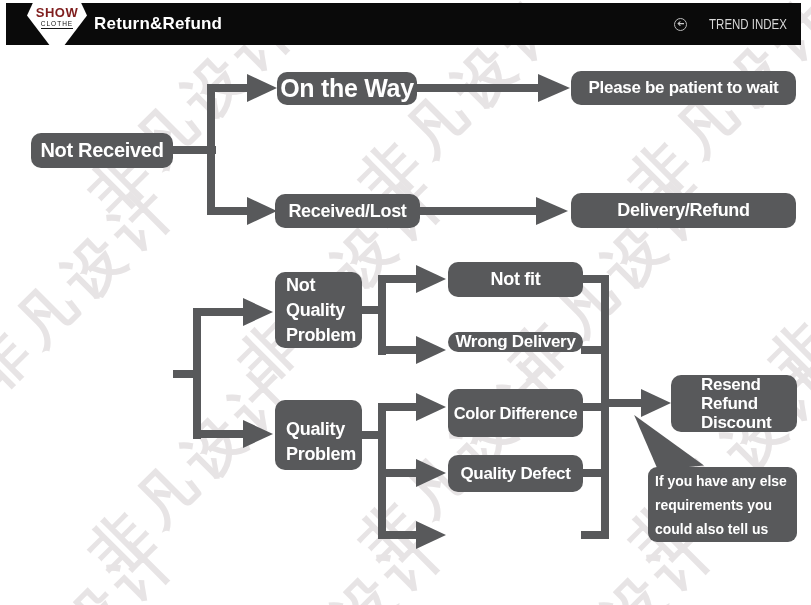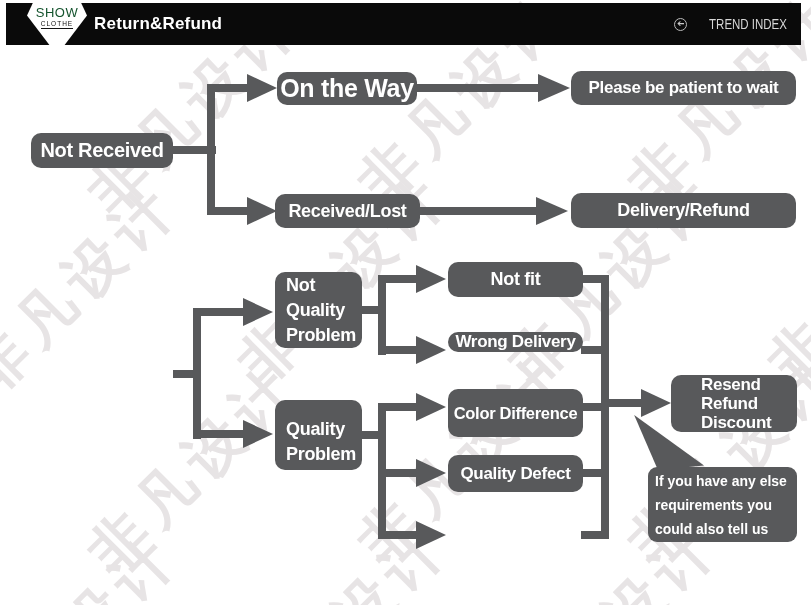--- a/index.html
+++ b/index.html
@@ -12,21 +12,21 @@
   #topbar {
     position:absolute; left:6px; top:3px; width:795px; height:42px;
     background:#0a0a0a; display:flex; align-items:center;
   }
   .logo-kite {
     position:absolute; left:27px; top:0px; width:60px; height:55px;
     background:#ffffff; z-index:3;
     clip-path:polygon(12% 0, 88% 0, 100% 28%, 50% 100%, 0 28%);
     display:flex; flex-direction:column; align-items:center;
   }
-  .logo-top { font-size:13px; font-weight:normal; color:#14532d; margin-top:5px; letter-spacing:0.5px;}
+  .logo-top { font-size:13px; font-weight:bold; color:#7f1d1d; margin-top:5px; letter-spacing:0.5px;}
   .logo-bottom { font-size:6.5px; color:#111; letter-spacing:1px; border-bottom:1px solid #111; padding-bottom:1px;}
   .bar-title { color:#fff; font-size:17px; font-weight:bold; margin-left:88px; letter-spacing:0.2px;}
   .trend { position:absolute; right:14px; top:0; height:42px; display:flex; align-items:center; gap:5px; }
   .trend-icon {
     width:13px; height:13px; border-radius:50%; border:1.5px solid #b9b9b9;
     color:#c9c9c9; font-size:9px; line-height:10px; text-align:center;
     display:flex; align-items:center; justify-content:center;
   }
   .trend-icon span { display:inline-block; transform:rotate(180deg) translateY(0.5px); }
   .trend-label { color:#d6d6d6; font-size:14px; letter-spacing:0px;

